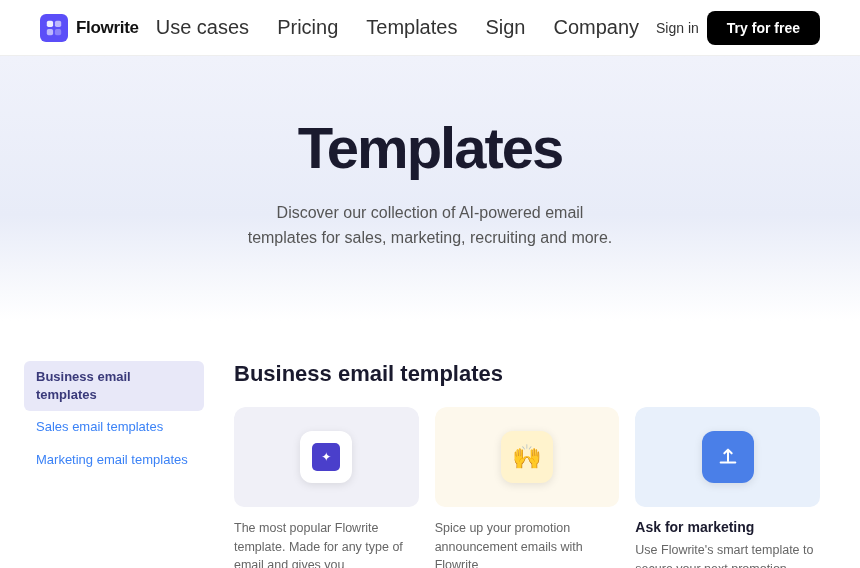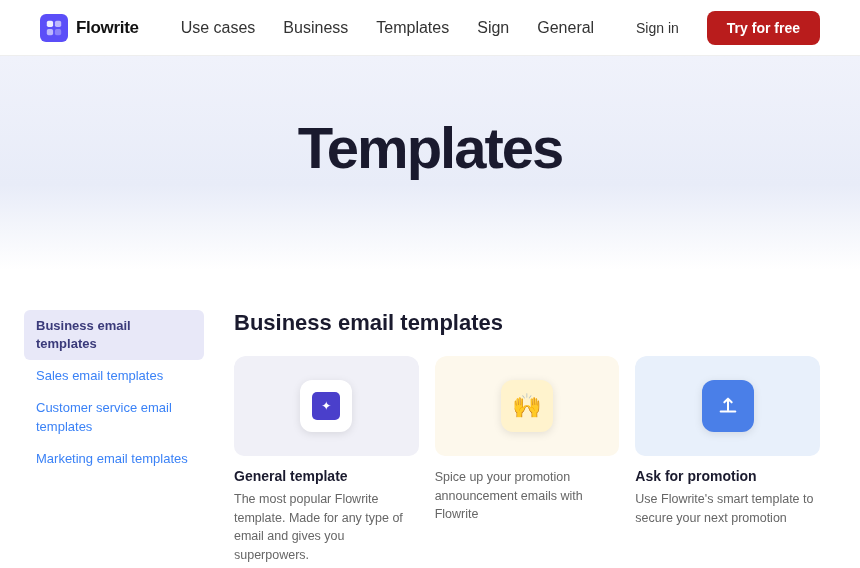--- a/index.html
+++ b/index.html
@@ -13,26 +13,26 @@
     }
     .nav-logo { display: flex; align-items: center; gap: 8px; }
     .nav-logo-icon {
       width: 28px; height: 28px; background: #5b4ef8; border-radius: 6px;
       display: flex; align-items: center; justify-content: center;
     }
     .nav-logo-icon svg { width: 18px; height: 18px; }
     .nav-logo-text { font-weight: 700; font-size: 17px; color: #111; letter-spacing: -0.3px; }
     .nav-links { display: flex; gap: 28px; }
     .nav-links a {
-      font-size: 16px; color: #333; text-decoration: none; font-weight: 500;
+      font-size: 20px; color: #333; text-decoration: none; font-weight: 500;
     }
-    .nav-actions { display: flex; align-items: center; gap: 28px; }
+    .nav-actions { display: flex; align-items: center; gap: 8px; }
     .sign-in { font-size: 14px; color: #333; font-weight: 500; cursor: pointer; }
     .try-free {
-      background: #b91c1c; color: #fff; border: none; border-radius: 8px;
+      background: #000000; color: #fff; border: none; border-radius: 8px;
       padding: 9px 20px; font-size: 14px; font-weight: 600; cursor: pointer;
     }
 
     
     .hero {
       background: linear-gradient(180deg, #f0f2fb 0%, #e8ecf8 60%, #fff 100%);
       text-align: center; padding: 60px 40px 70px;
     }
     .hero h1 {
       font-size: 58px; font-weight: 800; color: #1a1a2e; letter-spacing: -2px;
@@ -93,75 +93,74 @@
         <rect x="2" y="2" width="7" height="7" rx="2" fill="#fff" opacity="0.9"></rect>
         <rect x="11" y="2" width="7" height="7" rx="2" fill="#fff" opacity="0.6"></rect>
         <rect x="2" y="11" width="7" height="7" rx="2" fill="#fff" opacity="0.6"></rect>
         <rect x="11" y="11" width="7" height="7" rx="2" fill="#fff" opacity="0.3"></rect>
       </svg>
     </div>
     <span class="nav-logo-text">Flowrite</span>
   </div>
   <div class="nav-links">
     <a>Use cases</a>
-    <a>Business</a>
+    <a>Pricing</a>
     <a>Templates</a>
     <a>Sign</a>
-    <a>General</a>
+    <a>Company</a>
   </div>
   <div class="nav-actions">
     <span class="sign-in">Sign in</span>
     <button class="try-free">Try for free</button>
   </div>
 </nav>
 
 <section class="hero">
   <h1>Templates</h1>
+  <p>Discover our collection of AI-powered email templates for sales, marketing, recruiting and more.</p>
 </section>
 
 <div class="main-content">
 
   <aside class="sidebar">
     <div class="sidebar-item active">Business email templates</div>
     <div class="sidebar-item">Sales email templates</div>
-    <div class="sidebar-item">Customer service email templates</div>
     <div class="sidebar-item">Marketing email templates</div>
 
   </aside>
 
   <div class="template-area">
     <h2 class="section-title">Business email templates</h2>
     <div class="cards-grid">
 
       <div class="card">
         <div class="card-thumb card-thumb-general">
           <div class="card-icon card-icon-general">
             <div class="fw-icon"></div>
           </div>
         </div>
-        <h3>General template</h3>
         <p>The most popular Flowrite template. Made for any type of email and gives you superpowers.</p>
       </div>
 
       <div class="card">
         <div class="card-thumb card-thumb-promotion">
           <div class="card-icon" style="background:#fff3cd;">
             <span style="font-size:24px;">🙌</span>
           </div>
         </div>
         <p>Spice up your promotion announcement emails with Flowrite</p>
       </div>
 
       <div class="card">
         <div class="card-thumb card-thumb-ask">
           <div class="card-icon" style="background:#4a7fe8;">
             <svg width="22" height="22" viewBox="0 0 24 24" fill="none">
               <path d="M12 4L12 16M12 4L8 8M12 4L16 8M4 18H20" stroke="#fff" stroke-width="2.2" stroke-linecap="round" stroke-linejoin="round"></path>
             </svg>
           </div>
         </div>
-        <h3>Ask for promotion</h3>
+        <h3>Ask for marketing</h3>
         <p>Use Flowrite's smart template to secure your next promotion</p>
       </div>
 
     </div>
   </div>
 </div>
 
 </body></html>

